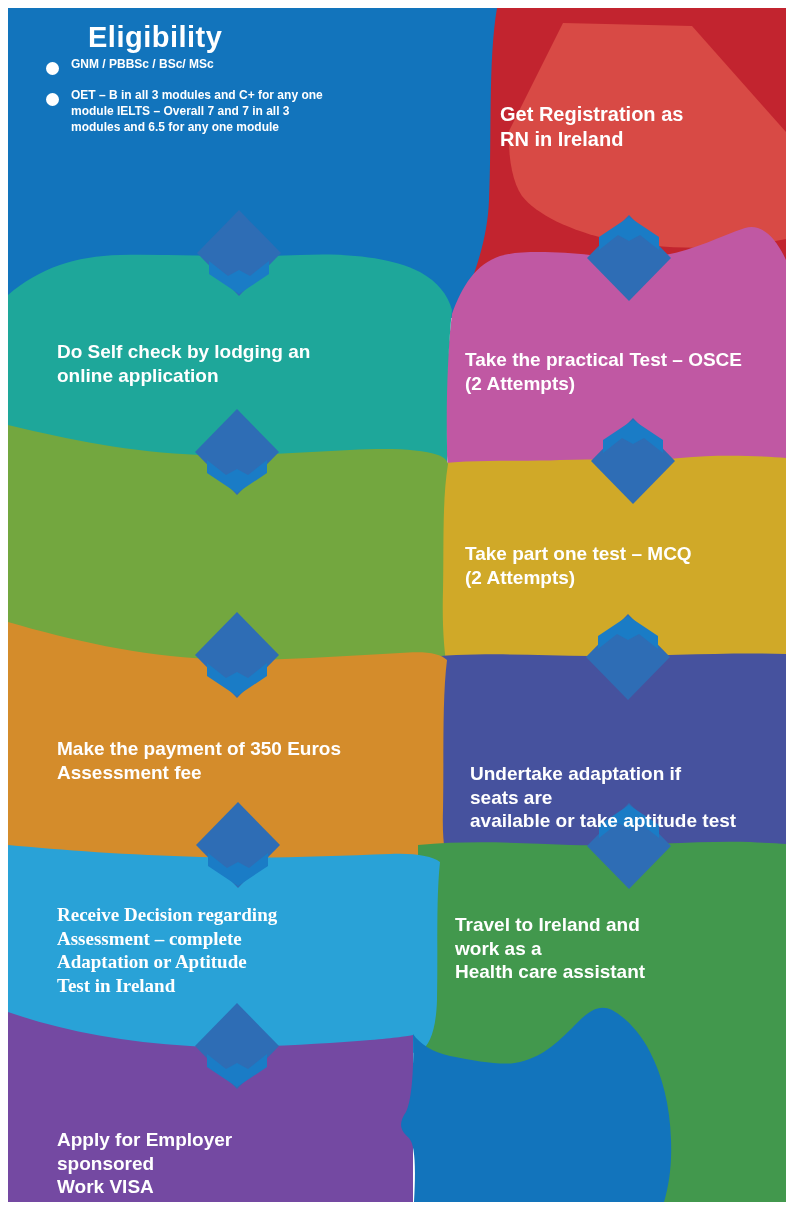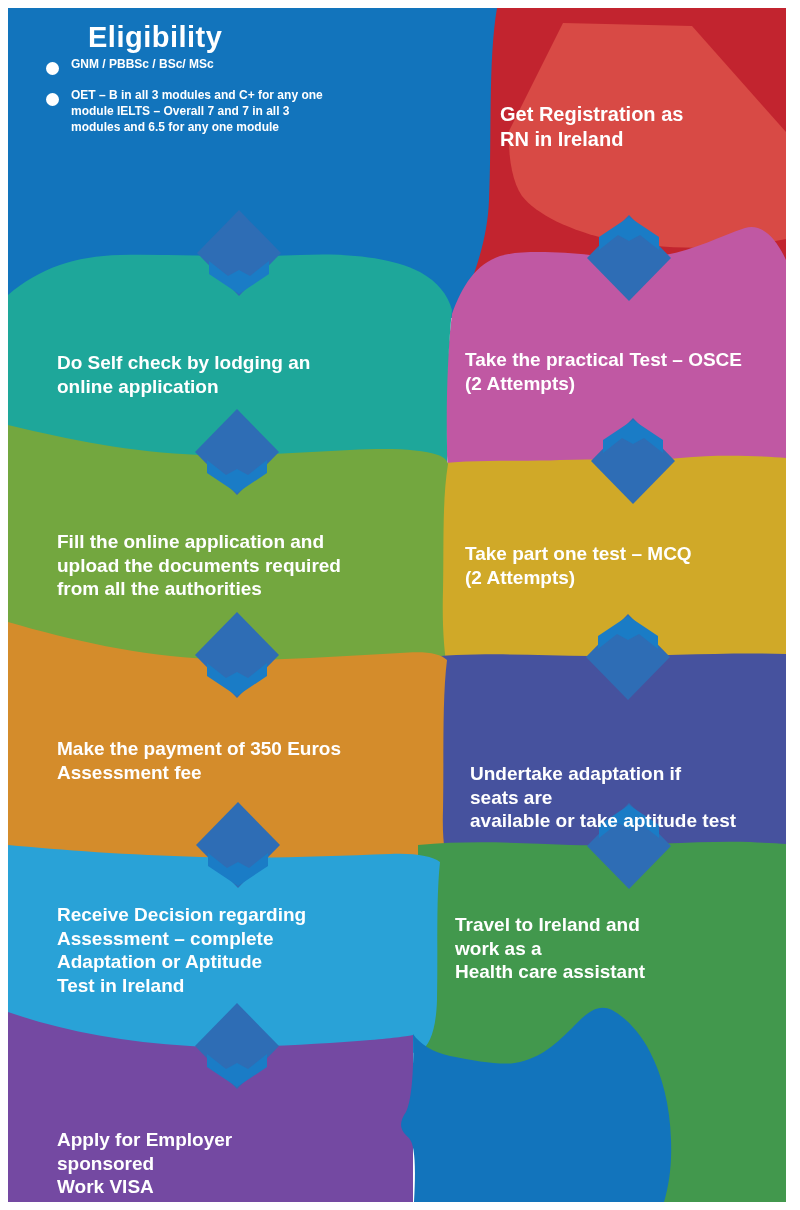--- a/index.html
+++ b/index.html
@@ -109,41 +109,38 @@
       <span class="dot"></span>
       <span class="btxt">OET  – B in all 3 modules and C+ for any one
 module IELTS – Overall 7 and 7 in all 3
 modules and 6.5 for any one module</span>
     </div>
   </div>
 
   <div class="txt goal" style="left:500px;top:102px;width:262px;">Get Registration as
 RN in Ireland</div>
 
-  <div class="txt step" style="left:57px;top:340px;width:360px;margin-top:11px;">Do Self check by lodging an
+  <div class="txt step" style="left:57px;top:340px;width:360px;">Do Self check by lodging an
 online application</div>
 
   <div class="txt step" style="left:465px;top:348px;width:335px;">Take the practical Test – OSCE
 (2 Attempts)</div>
 
-  <div class="txt step" style="left:57px;top:530px;width:360px;">Fill the online application and
-upload the documents required
-from all the authorities</div>
 
   <div class="txt step" style="left:465px;top:542px;width:335px;">Take part one test – MCQ
 (2 Attempts)</div>
 
   <div class="txt step" style="left:57px;top:737px;width:360px;">Make the payment of 350 Euros
 Assessment fee</div>
 
   <div class="txt step" style="left:470px;top:722px;width:325px;margin-top:40px;">Undertake adaptation if
 seats are
 available or take aptitude test</div>
 
-  <div class="txt step" style="left:57px;top:903px;width:360px;">Receive Decision regarding
+  <div class="txt step" style="left:57px;top:903px;width:360px;font-family:Liberation Serif, serif;">Receive Decision regarding
 Assessment – complete
 Adaptation or Aptitude
 Test in Ireland</div>
 
   <div class="txt step" style="left:455px;top:913px;width:330px;">Travel to Ireland and
 work as a
 Health care assistant</div>
 
   <div class="txt step" style="left:57px;top:1128px;width:360px;">Apply for Employer
 sponsored

